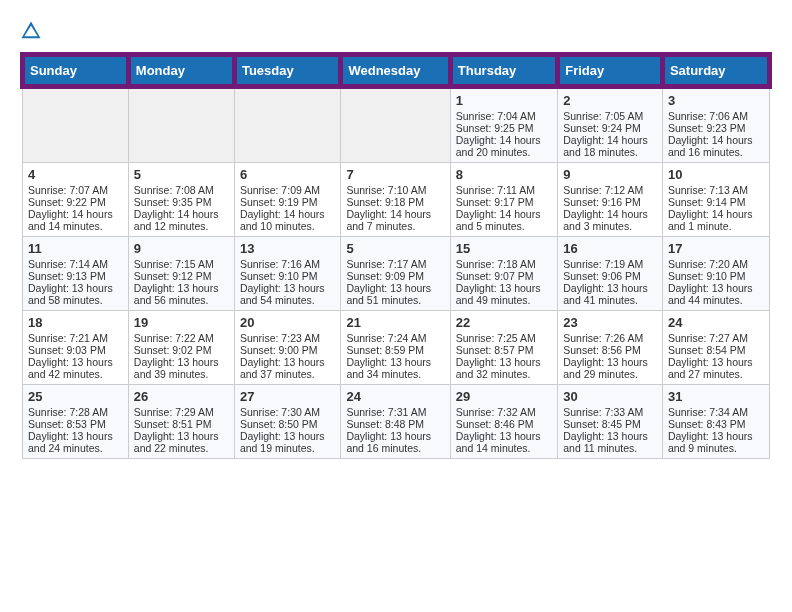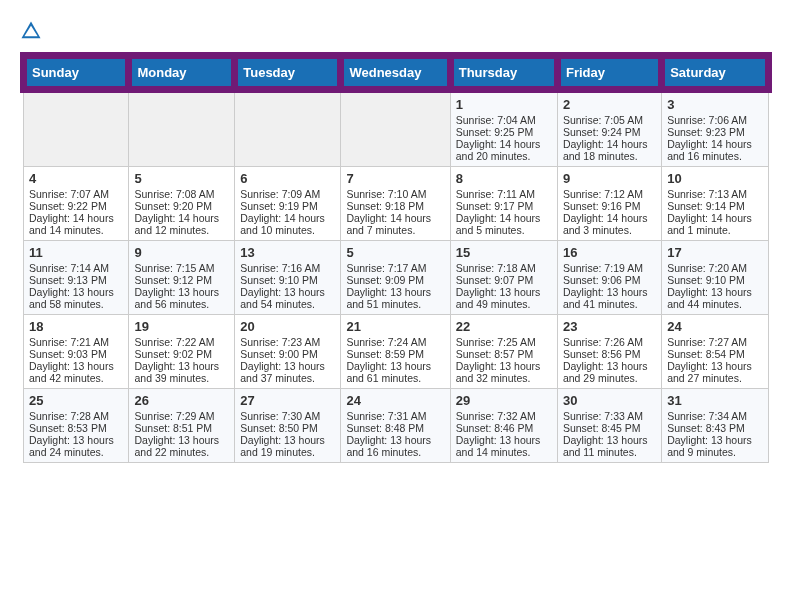--- a/index.html
+++ b/index.html
@@ -50,21 +50,21 @@
     table {
       width: 100%;
       border-collapse: collapse;
     }
     thead tr th {
       background-color: #1a6fb5;
       color: #fff;
       font-size: 13px;
       padding: 6px 5px;
       text-align: left;
-      border: 7px solid #701a75;
+      border: 5px solid #701a75;
     }
     tbody tr td {
       vertical-align: top;
       border: 1px solid #ccc;
       padding: 4px 5px;
       font-size: 10.5px;
       color: #333;
       width: 113px;
       min-height: 80px;
       background: #fff;
@@ -149,21 +149,21 @@
         <td>
           <span class="day-num">4</span>
           <div>Sunrise: 7:07 AM</div>
           <div>Sunset: 9:22 PM</div>
           <div>Daylight: 14 hours</div>
           <div>and 14 minutes.</div>
         </td>
         <td>
           <span class="day-num">5</span>
           <div>Sunrise: 7:08 AM</div>
-          <div>Sunset: 9:20 PM</div>
+          <div>Sunset: 9:35 PM</div>
           <div>Daylight: 14 hours</div>
           <div>and 12 minutes.</div>
         </td>
         <td>
           <span class="day-num">6</span>
           <div>Sunrise: 7:09 AM</div>
           <div>Sunset: 9:19 PM</div>
           <div>Daylight: 14 hours</div>
           <div>and 10 minutes.</div>
         </td>
@@ -267,21 +267,21 @@
           <div>Sunrise: 7:23 AM</div>
           <div>Sunset: 9:00 PM</div>
           <div>Daylight: 13 hours</div>
           <div>and 37 minutes.</div>
         </td>
         <td>
           <span class="day-num">21</span>
           <div>Sunrise: 7:24 AM</div>
           <div>Sunset: 8:59 PM</div>
           <div>Daylight: 13 hours</div>
-          <div>and 61 minutes.</div>
+          <div>and 34 minutes.</div>
         </td>
         <td>
           <span class="day-num">22</span>
           <div>Sunrise: 7:25 AM</div>
           <div>Sunset: 8:57 PM</div>
           <div>Daylight: 13 hours</div>
           <div>and 32 minutes.</div>
         </td>
         <td>
           <span class="day-num">23</span>

